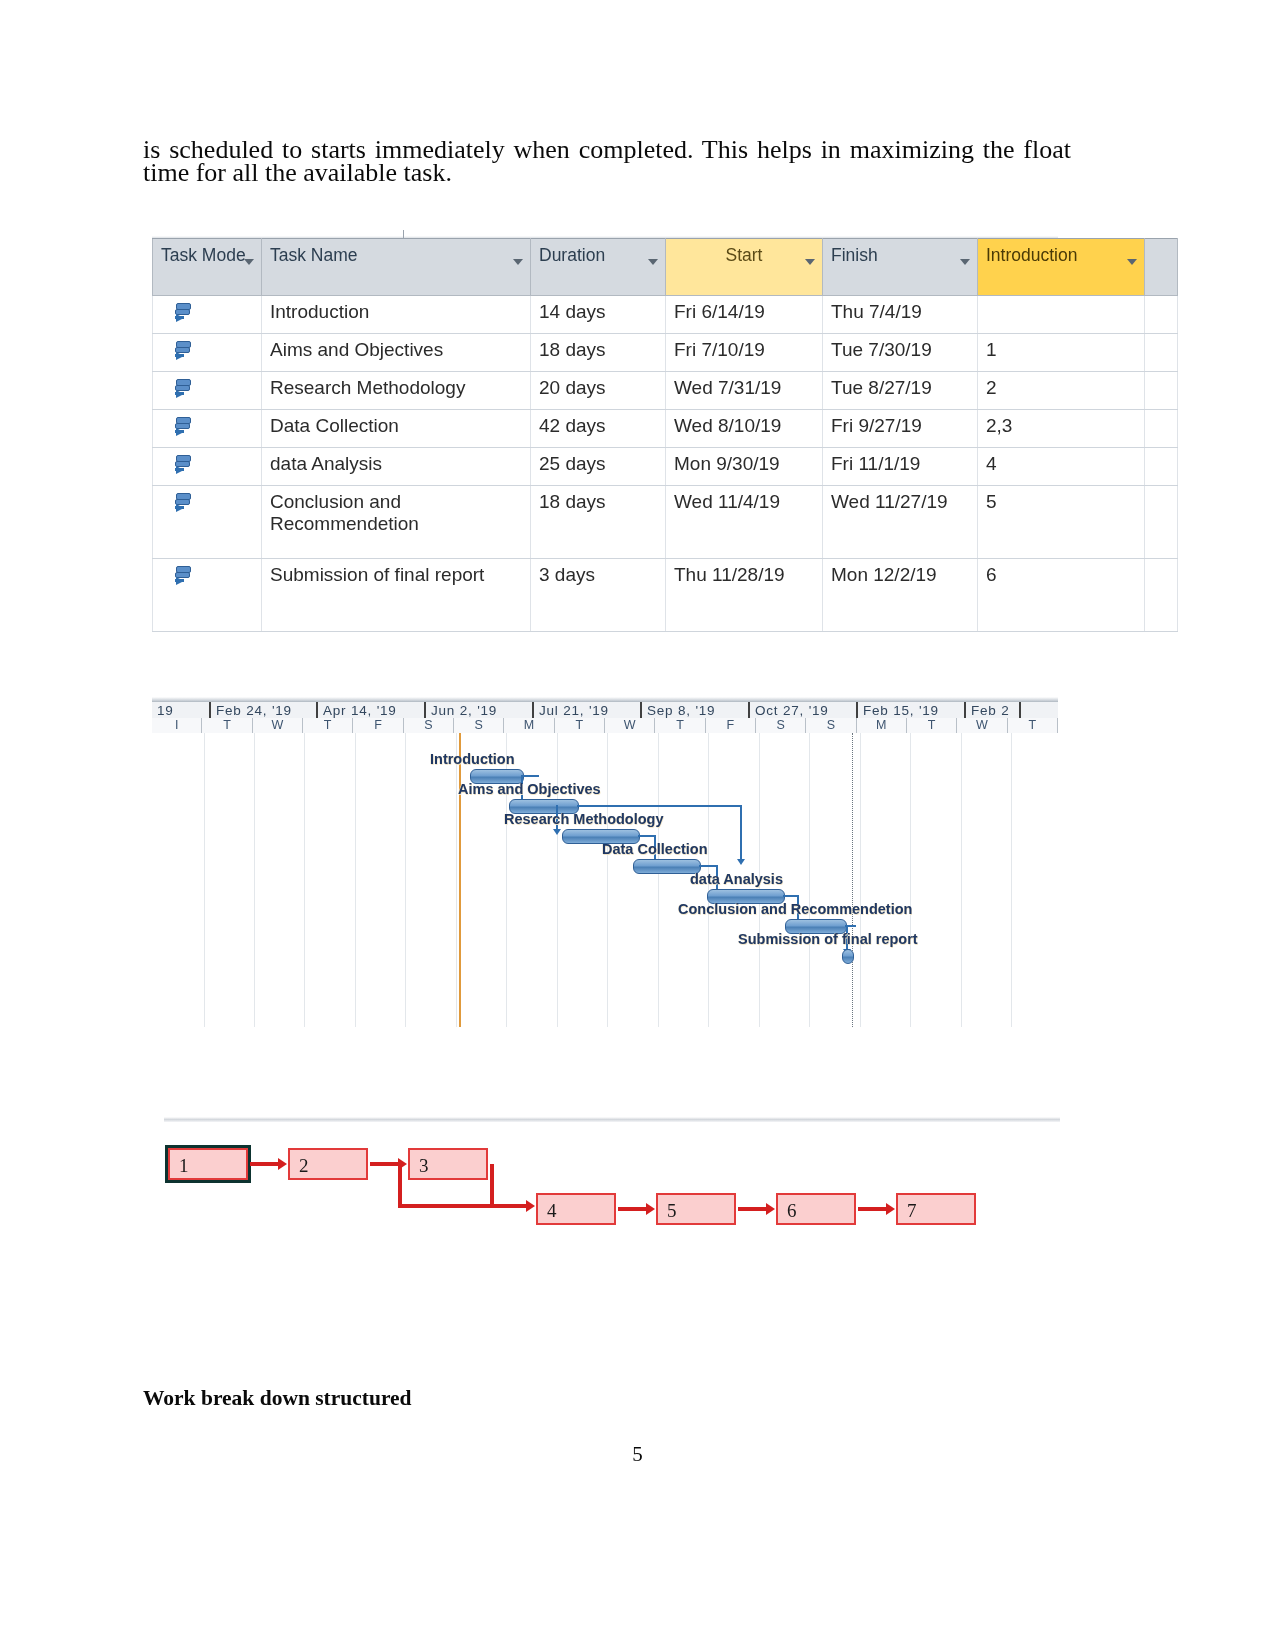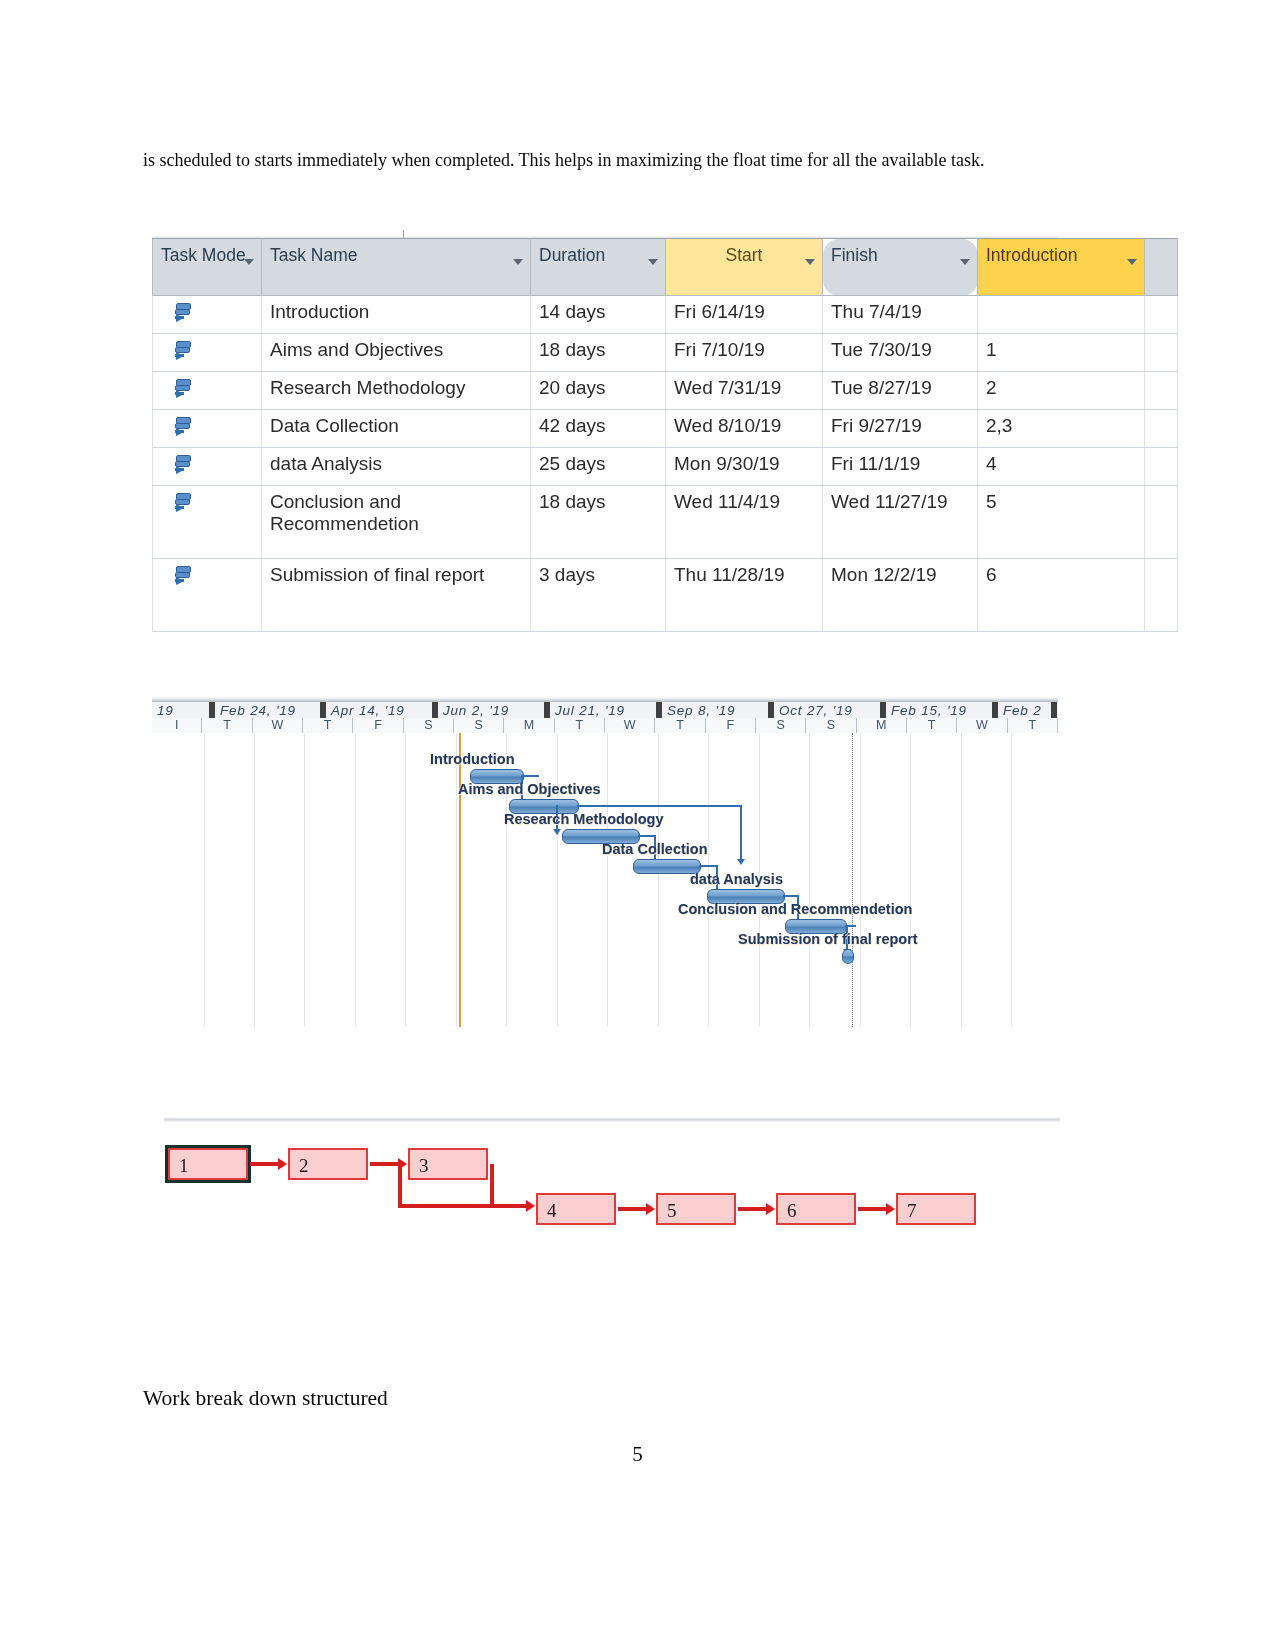--- a/index.html
+++ b/index.html
@@ -6,21 +6,21 @@
   body{
     width:1275px;height:1651px;background:#ffffff;
     font-family:"Liberation Serif", serif;
     position:relative;overflow:hidden;
   }
   .page{position:relative;width:1275px;height:1651px;}
 
   
   .para{
     position:absolute;left:143px;top:138px;width:928px;
-    font-size:18px;line-height:44px;color:#0a0a0a;
+    font-size:26px;line-height:23px;color:#0a0a0a;
     text-align:justify;
   }
 
   
   .sheet{
     position:absolute;left:152px;top:238px;width:906px;
     background:#ffffff;
     font-family:"Liberation Sans", sans-serif;
   }
   .sheet-topline{
@@ -62,24 +62,23 @@
   .gantt{
     position:absolute;left:152px;top:697px;width:906px;height:330px;
     font-family:"Liberation Sans", sans-serif;
   }
   .g-topbar{position:absolute;left:0;top:0;width:906px;height:4px;
     background:linear-gradient(to bottom,#ffffff,#c3cad2);}
   .g-hdr{position:absolute;left:0;top:4px;width:906px;height:17px;
     background:#f0f2f5;border-bottom:1px solid #9aa3ad;border-top:1px solid #b8c0c8;
     display:flex;}
   .g-hdr .cell{
-    border-right:6px solid #404040;font-size:13.5px;color:#33475e;
+    border-right:2px solid #404040;font-size:13.5px;color:#33475e;
     padding-left:5px;line-height:17px;white-space:nowrap;overflow:hidden;
     letter-spacing:0.8px;
-    font-style:italic;
   }
   .g-sub{position:absolute;left:0;top:21px;width:906px;height:15px;
     background:#f7f8fa;border-bottom:1px solid #9aa3ad;display:flex;}
   .g-sub .cell{
     border-right:1px solid #b9c0c8;font-size:12.5px;color:#3e5570;
     text-align:center;line-height:15px;flex:1 1 0;overflow:hidden;
   }
   .g-body{position:absolute;left:0;top:36px;width:906px;height:294px;background:#ffffff;}
   .g-colline{position:absolute;top:0;width:1px;height:294px;background:#e3e7eb;}
   .today{position:absolute;left:307px;top:0;width:2px;height:294px;background:#e09a3c;}
@@ -98,21 +97,21 @@
     background:linear-gradient(to bottom,#ffffff,#d4d8dd,#f4f5f7);}
   .node{position:absolute;background:#fbcfcf;border:2px solid #e23a3a;
         font-family:"Liberation Serif", serif;font-size:19px;color:#1a1a1a;
         padding-left:9px;line-height:32px;height:32px;box-sizing:border-box;}
   .node.crit{border:2px solid #e23a3a;box-shadow:0 0 0 3px #0d3330;}
   .edge{position:absolute;background:#d41f1f;}
   .edgearrow{position:absolute;width:0;height:0;border-top:6px solid transparent;
              border-bottom:6px solid transparent;border-left:9px solid #d41f1f;}
 
   
-  .heading{position:absolute;left:143px;top:1386px;font-size:21.5px;font-weight:normal;color:#0a0a0a;}
+  .heading{position:absolute;left:143px;top:1386px;font-size:21.5px;font-weight:bold;color:#0a0a0a;}
   .pageno{position:absolute;left:0;top:1442px;width:1275px;text-align:center;font-size:21px;color:#0a0a0a;}
 </style>
 </head>
 <body>
 
 <div class="page">
 
   <div class="para">is scheduled to starts immediately when completed. This helps in maximizing  the float time for all the available task.</div>
 
   <div class="sheet-topline"></div>
@@ -130,21 +129,21 @@
             <span class="cap"></span>
           </th>
           <th style="width:118px;">
             <span>Duration</span>
             <span class="cap"></span>
           </th>
           <th class="hl" style="width:140px;text-align:center;">
             <span>Start</span>
             <span class="cap"></span>
           </th>
-          <th style="width:138px;border-radius:16px;">
+          <th style="width:138px;">
             <span>Finish</span>
             <span class="cap"></span>
           </th>
           <th class="hl2" style="width:150px;">
             <span>Introduction</span>
             <span class="cap"></span>
           </th>
           <th style="width:16px;"></th>
         </tr>
       </thead>

